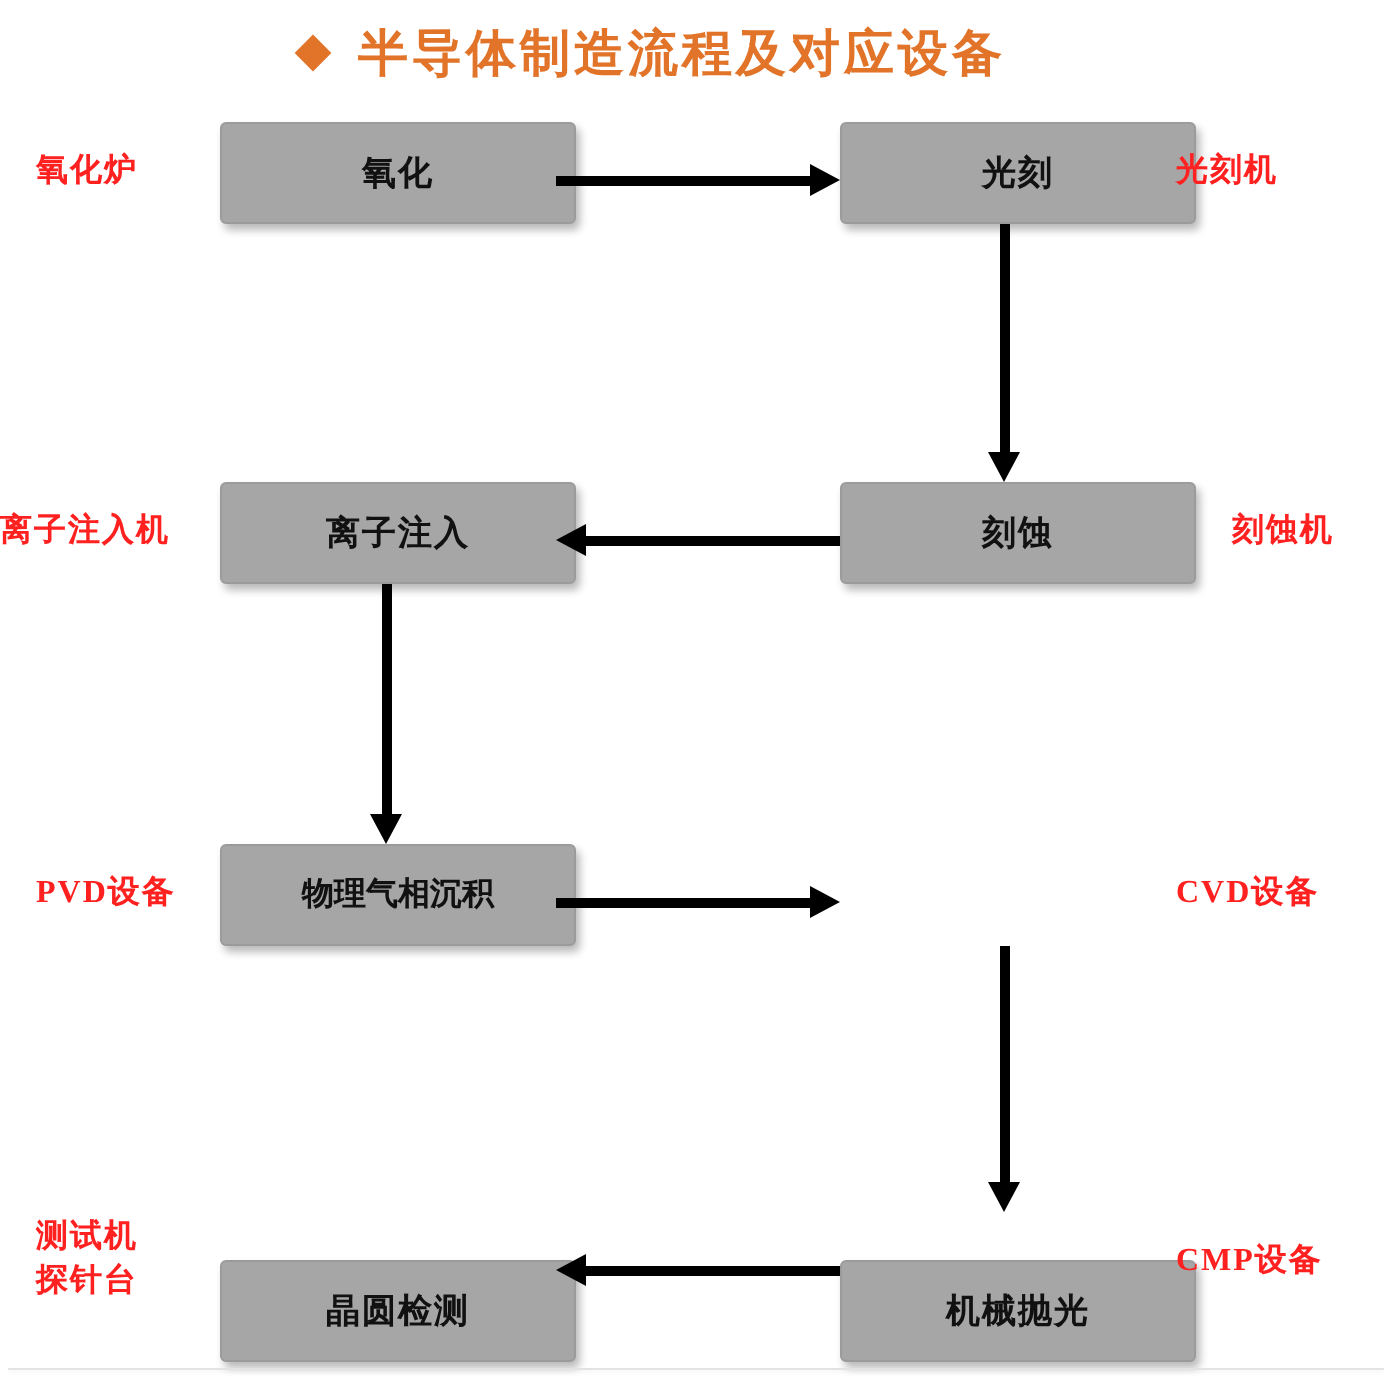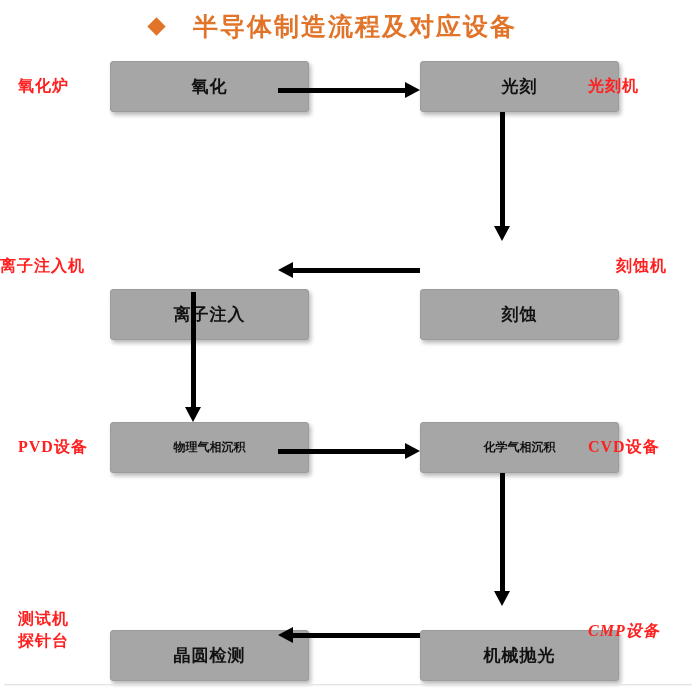--- a/index.html
+++ b/index.html
@@ -18,69 +18,69 @@
     overflow: hidden;
   }
 
   
   .title-row {
     position: absolute;
     left: 150px;
     top: 10px;
     display: flex;
     align-items: center;
-    gap: 30px;
+    gap: 16px;
   }
   .bullet-diamond {
     width: 13px;
     height: 13px;
     background: #e2742a;
     transform: rotate(45deg);
     flex: 0 0 auto;
   }
   .title-text {
     font-family: "Liberation Serif", "DejaVu Serif", serif;
     font-size: 25px;
     font-weight: bold;
     color: #e2742a;
     letter-spacing: 2px;
     white-space: nowrap;
   }
 
   
   .pbox {
     position: absolute;
-    width: 199px;
+    width: 178px;
     height: 51px;
     background: #a6a6a6;
     border: 1px solid #9b9b9b;
     border-radius: 3px;
     box-shadow: 2px 3px 4px rgba(0,0,0,0.28);
     display: flex;
     align-items: center;
     justify-content: center;
     box-sizing: border-box;
   }
   .pbox-label {
     font-family: "Liberation Serif", "DejaVu Serif", serif;
     font-size: 17px;
     font-weight: bold;
     color: #111111;
     letter-spacing: 1px;
     white-space: nowrap;
   }
-  .pbox.wide .pbox-label { font-size: 12px; letter-spacing: 0px; }
+  .pbox.wide .pbox-label { font-size: 16px; letter-spacing: 0px; }
 
   
   .col-left  { left: 110px; }
   .col-right { left: 420px; }
 
   
   .row1 { top: 61px; }
-  .row2 { top: 241px; margin-top: 48px; }
+  .row2 { top: 241px; }
   .row3 { top: 422px; }
   .row4 { top: 606px; margin-top: 24px; }
 
   
   .side-label {
     position: absolute;
     font-family: "Liberation Serif", "DejaVu Serif", serif;
     font-size: 16px;
     font-weight: bold;
     color: #ff2020;
@@ -199,23 +199,20 @@
 
   <div class="pbox col-left row3 wide">
     <span class="pbox-label">物理气相沉积</span>
   </div>
 
   <div class="arrow-h to-right" style="left:278px; top:449px; width:142px;">
     <span class="shaft" style="left:0; width:127px;"></span>
     <span class="head" style="left:127px;"></span>
   </div>
 
-  <div class="pbox col-right row3 wide">
-    <span class="pbox-label">化学气相沉积</span>
-  </div>
 
   <div class="side-label side-right" style="left:588px; top:436px;">CVD设备</div>
 
   <div class="arrow-v" style="left:500px; top:473px; height:133px;">
     <span class="shaft" style="top:0; height:118px;"></span>
     <span class="head" style="top:118px;"></span>
   </div>
 
   <div class="side-label side-left" style="left:18px; top:608px;">
     <div>测试机</div>
@@ -228,17 +225,17 @@
 
   <div class="arrow-h to-left" style="left:278px; top:633px; width:142px;">
     <span class="shaft" style="left:15px; width:127px;"></span>
     <span class="head" style="left:0;"></span>
   </div>
 
   <div class="pbox col-right row4">
     <span class="pbox-label">机械抛光</span>
   </div>
 
-  <div class="side-label side-right" style="left:588px; top:620px;font-style:italic;">CMP设备</div>
+  <div class="side-label side-right" style="left:588px; top:620px;">CMP设备</div>
 
   <div class="bottom-rule"></div>
 
 </div>
 
 </body></html>

